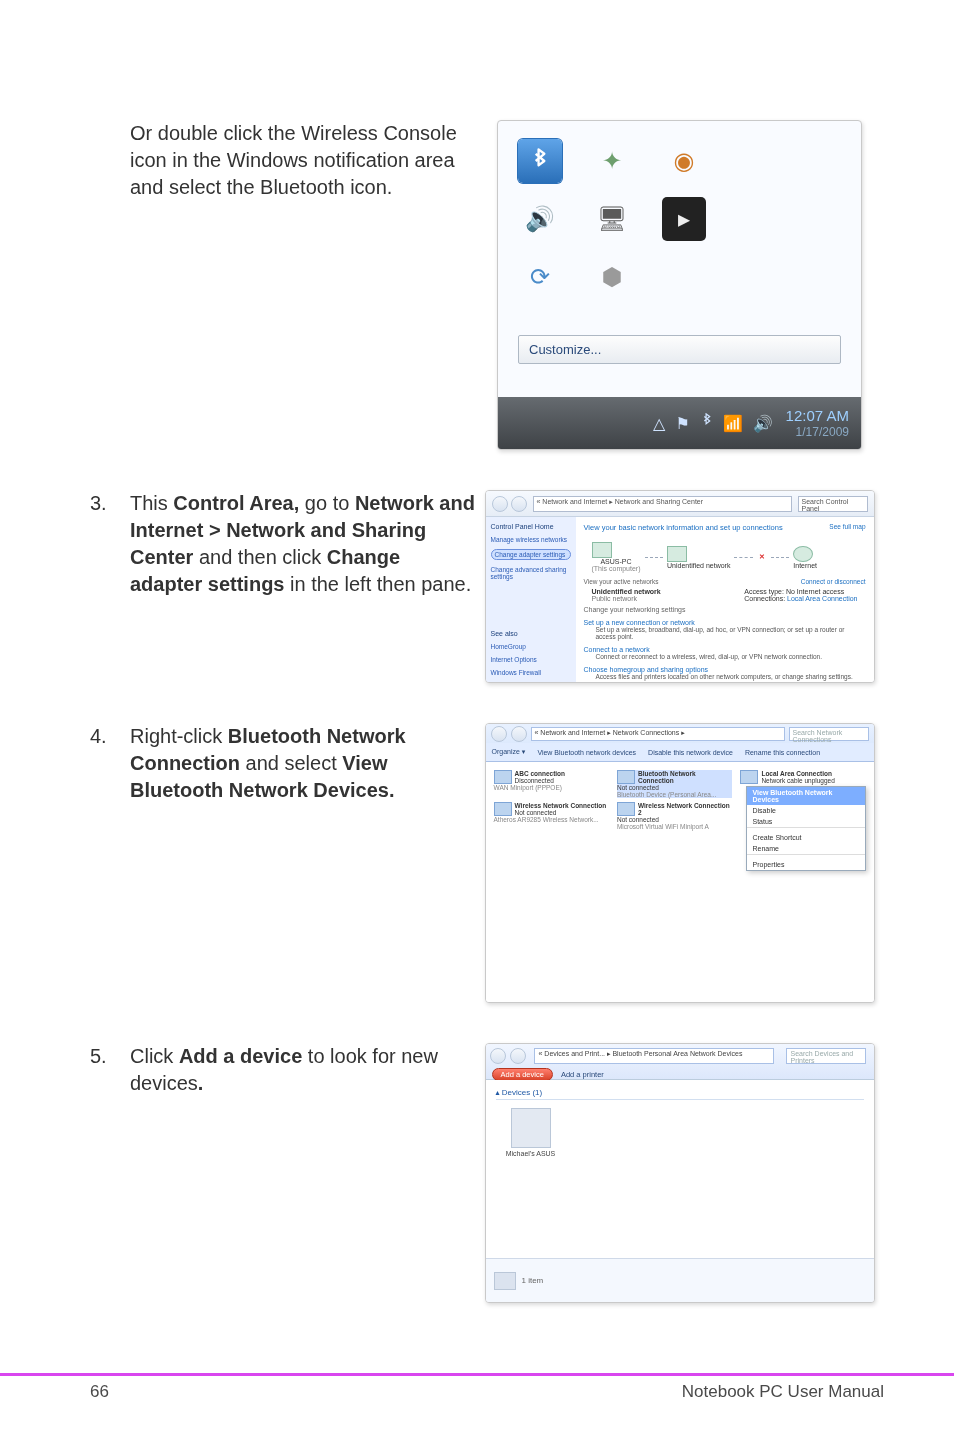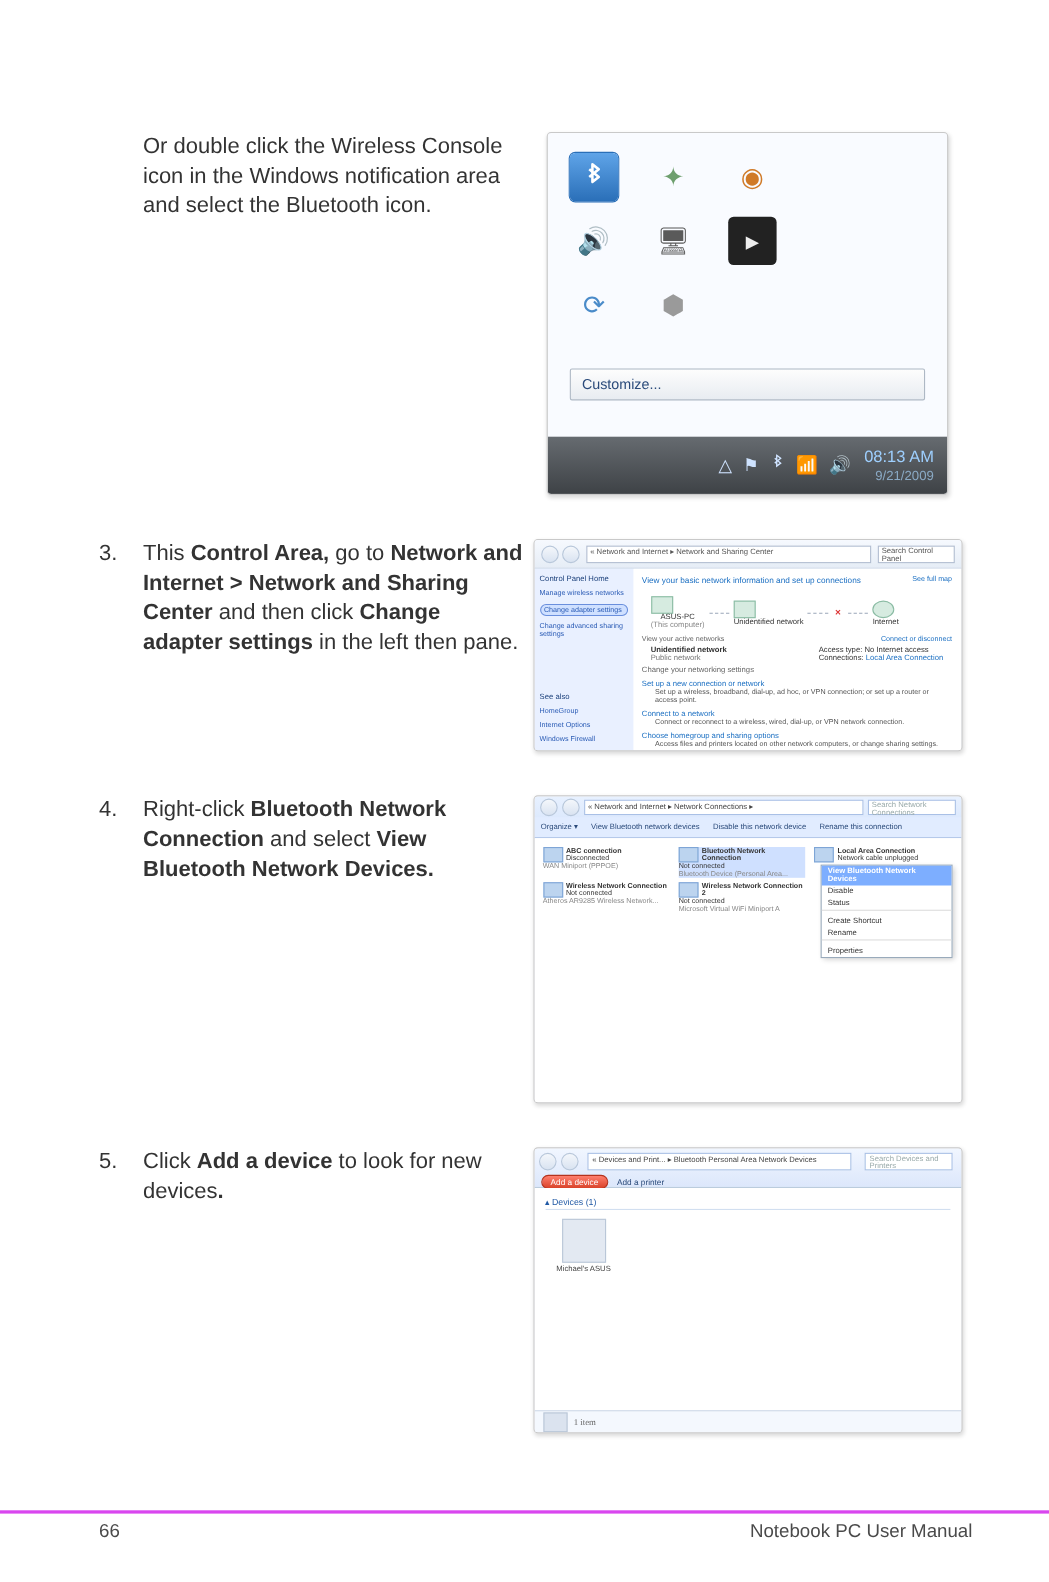--- a/index.html
+++ b/index.html
@@ -132,21 +132,21 @@
   
   .dev { width:390px; height:260px; display:flex; flex-direction:column; overflow:hidden;}
   .dev-bar { height:36px; background:linear-gradient(#f1f6ff,#dce7fb); border-bottom:1px solid #bcd;}
   .dev-bar .addr { height:16px; margin:2px 4px; background:#fff; border:1px solid #a9c0e6; font-size:7px; padding:1px 4px; color:#444;}
   .dev-bar .tools { height:16px; display:flex; align-items:center; gap:8px; padding:0 6px; font-size:7.5px;}
   .pillbtn { background:linear-gradient(#ff7f6e,#d9432a); color:#fff; padding:1px 8px; border-radius:8px; border:1px solid #b4331e;}
   .dev-body { flex:1; background:#fff; padding:4px 10px; font-size:8px;}
   .dev-body .sec { color:#2059a5; border-bottom:1px solid #d2dff0; margin:4px 0; padding-bottom:2px;}
   .device { display:inline-block; text-align:center; width:70px; font-size:7px; color:#444; margin-top:4px;}
   .device .box { width:40px; height:40px; margin:0 auto 2px; background:#e3e9f2; border:1px solid #bac7d8;}
-  .dev-foot { height:20px; border-top:1px solid #cfd9e8; display:flex; align-items:center; padding:0 8px; background:#f4f8fe; font-size:8px; color:#666; gap:6px;font-family:Liberation Serif, serif;}
+  .dev-foot { height:44px; border-top:1px solid #cfd9e8; display:flex; align-items:center; padding:0 8px; background:#f4f8fe; font-size:8px; color:#666; gap:6px;}
   .dev-foot .thumb { width:22px; height:18px; background:#dbe3ef; border:1px solid #bac7d8;}
   
   .footer {
     position: absolute;
     bottom: 36px;
     left: 0;
     width: 100%;
     border-top: 3px solid #d946ef;
     padding: 6px 70px 0 90px;
     display: flex;
@@ -189,22 +189,22 @@
             <span>⚑</span>
             <span>
               <svg width="14" height="16" viewBox="0 0 12 18">
                   <path d="M3 4l6 5-4 3V1l4 3-6 5" fill="none" stroke="#cfe3ff" stroke-width="1.4"></path>
                 </svg>
             </span>
             <span>📶</span>
             <span>🔊</span>
           </div>
           <div class="clock">
-            <div class="time">08:13 AM</div>
-            <div class="date">9/21/2009</div>
+            <div class="time">12:07 AM</div>
+            <div class="date">1/17/2009</div>
           </div>
         </div>
       </div>
     </div>
   </div>
 
   <div class="row">
     <div class="textcol numbered">
       <div class="num">3.</div>
       <div class="body">

